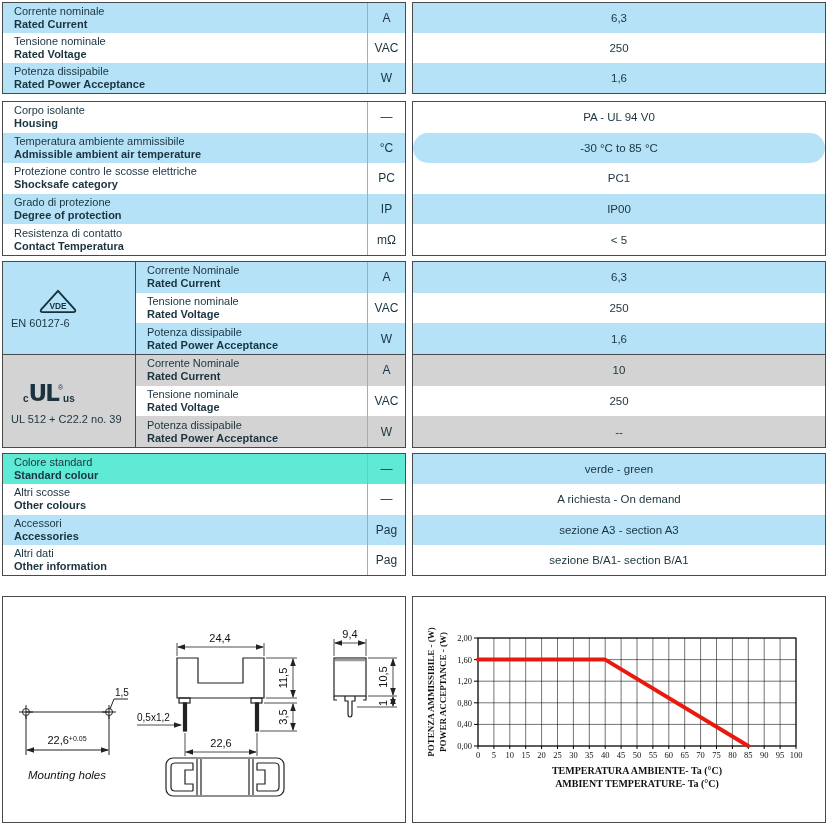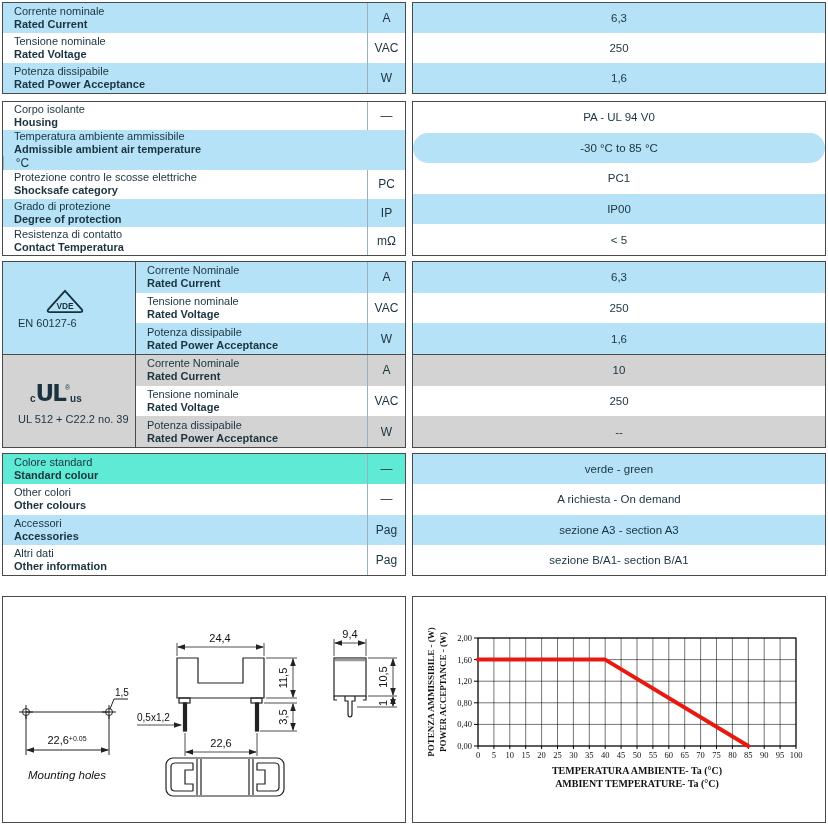--- a/index.html
+++ b/index.html
@@ -14,21 +14,21 @@
   .vtable{position:absolute;left:410px;right:0;top:0;height:100%;border:1px solid #4a4a4a;display:flex;flex-direction:column;background:#fff}
   .srow{flex:1;display:flex;align-items:stretch}
   .lbl{flex:1;display:flex;flex-direction:column;justify-content:center;padding-left:11px}
   .it{font-size:11px;line-height:13px}
   .en{font-size:11px;font-weight:bold;line-height:13px}
   .unit{width:38px;border-left:1px solid #9ab0ba;display:flex;align-items:center;justify-content:center;font-size:12px}
   .vrow{flex:1;display:flex;align-items:center;justify-content:center;font-size:11.5px}
   .gdiv{border-top:1px solid #4a4a4a}
   #secC .ltable{flex-direction:row}
   .logo-col{width:133px;border-right:1px solid #4a4a4a;display:flex;flex-direction:column}
-  .logo-cell{flex:1;display:flex;flex-direction:column;justify-content:center;padding-left:15px;gap:3px}
+  .logo-cell{flex:1;display:flex;flex-direction:column;justify-content:center;padding-left:8px;gap:3px}
   .vde-logo{margin-left:26px}
   .ul-logo{margin-left:12px;line-height:22px;white-space:nowrap}
   .ul-c{font-size:10px;font-weight:bold;vertical-align:-1px}
   .ul-main{font-size:23px;font-weight:bold;letter-spacing:-2px;font-family:"DejaVu Sans",sans-serif}
   .ul-reg{font-size:7px;vertical-align:11px}
   .ul-us{font-size:10px;font-weight:bold;vertical-align:-1px}
   .std{font-size:11px}
   #secC-rows,#rows-holder{flex:1;display:flex;flex-direction:column}
   #drawPanel{position:absolute;left:2px;top:596px;width:404px;height:227px;border:1px solid #4a4a4a;background:#fff}
   #chartPanel{position:absolute;left:412px;top:596px;width:414px;height:227px;border:1px solid #4a4a4a;background:#fff}
@@ -76,21 +76,21 @@
 
 <div class="sec" id="secB">
   <div class="ltable" id="secB-rows">
       <div class="srow" style="background: rgb(255, 255, 255);">
         <div class="lbl">
           <div class="it">Corpo isolante</div>
           <div class="en">Housing</div>
         </div>
         <div class="unit">—</div>
       </div>
-      <div class="srow" style="background: rgb(181, 226, 247); flex-direction: column;">
+      <div class="srow" style="background: rgb(181, 226, 247);">
         <div class="lbl">
           <div class="it">Temperatura ambiente ammissibile</div>
           <div class="en">Admissible ambient air temperature</div>
         </div>
         <div class="unit">°C</div>
       </div>
       <div class="srow" style="background: rgb(255, 255, 255);">
         <div class="lbl">
           <div class="it">Protezione contro le scosse elettriche</div>
           <div class="en">Shocksafe category</div>
@@ -195,21 +195,21 @@
   <div class="ltable" id="secD-rows">
       <div class="srow" style="background: #5eead4;">
         <div class="lbl">
           <div class="it">Colore standard</div>
           <div class="en">Standard colour</div>
         </div>
         <div class="unit">—</div>
       </div>
       <div class="srow" style="background: rgb(255, 255, 255);">
         <div class="lbl">
-          <div class="it">Other colori</div>
+          <div class="it">Altri scosse</div>
           <div class="en">Other colours</div>
         </div>
         <div class="unit">—</div>
       </div>
       <div class="srow" style="background: rgb(181, 226, 247);">
         <div class="lbl">
           <div class="it">Accessori</div>
           <div class="en">Accessories</div>
         </div>
         <div class="unit">Pag</div>

